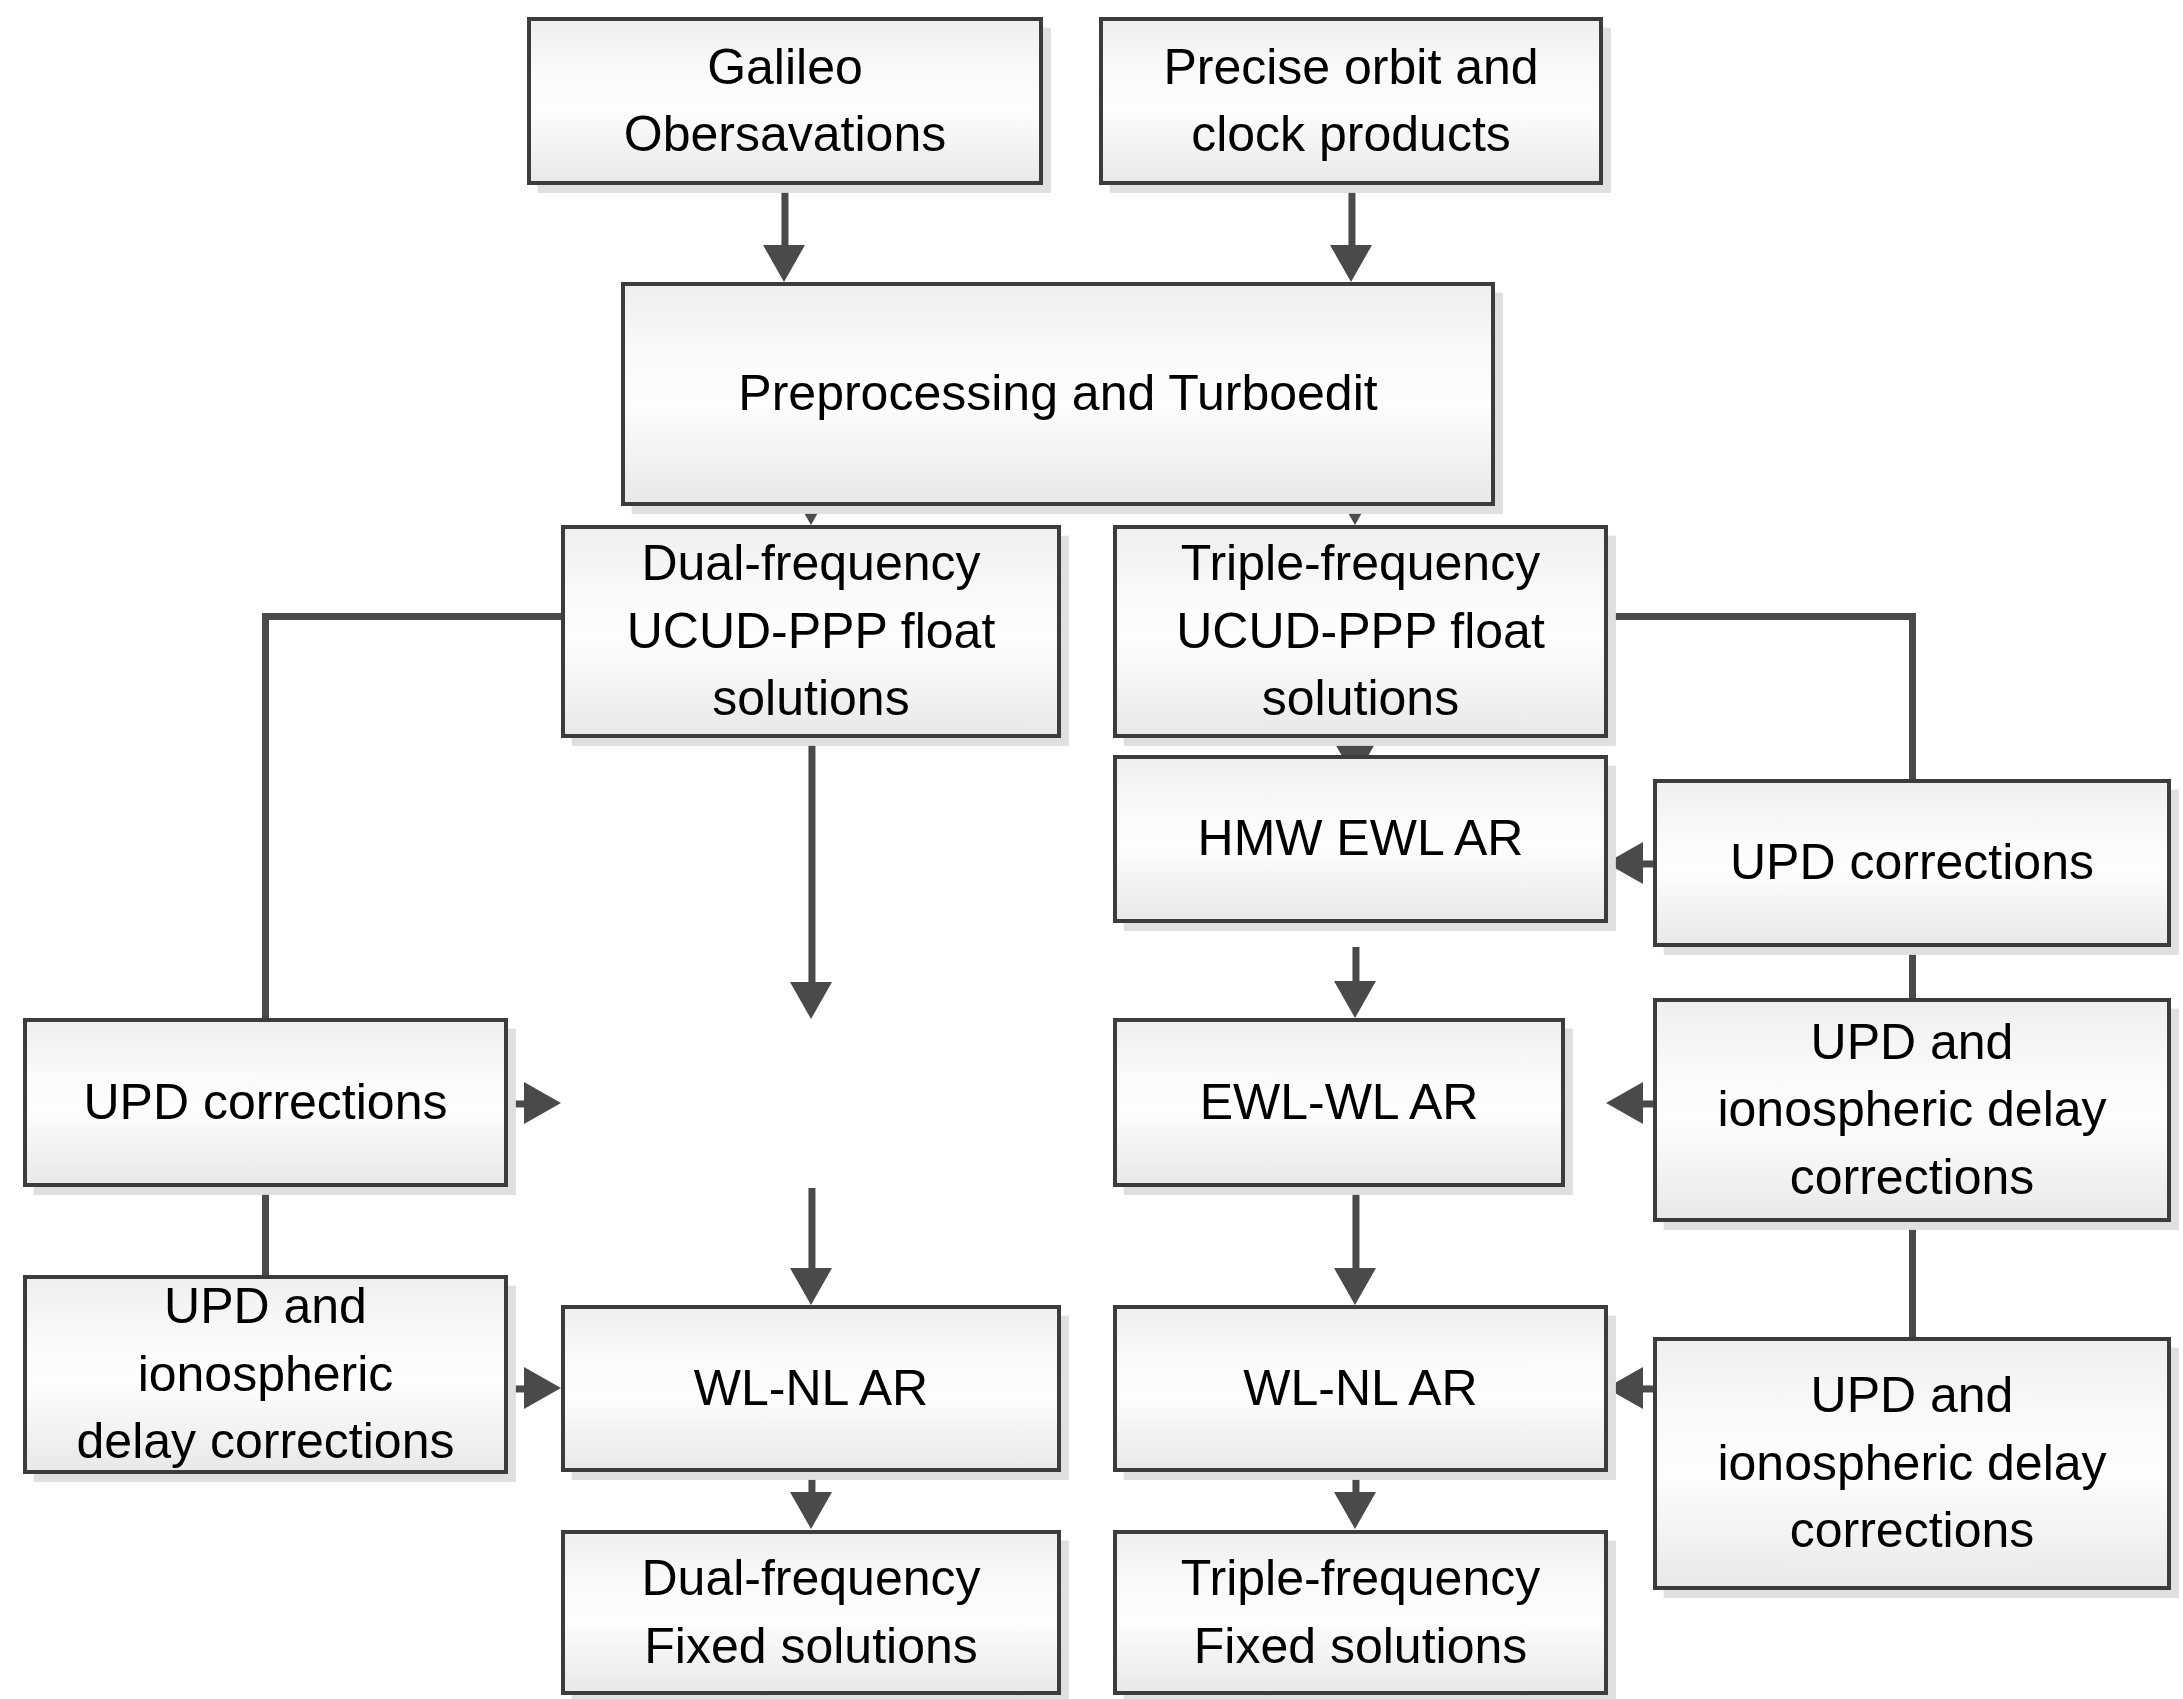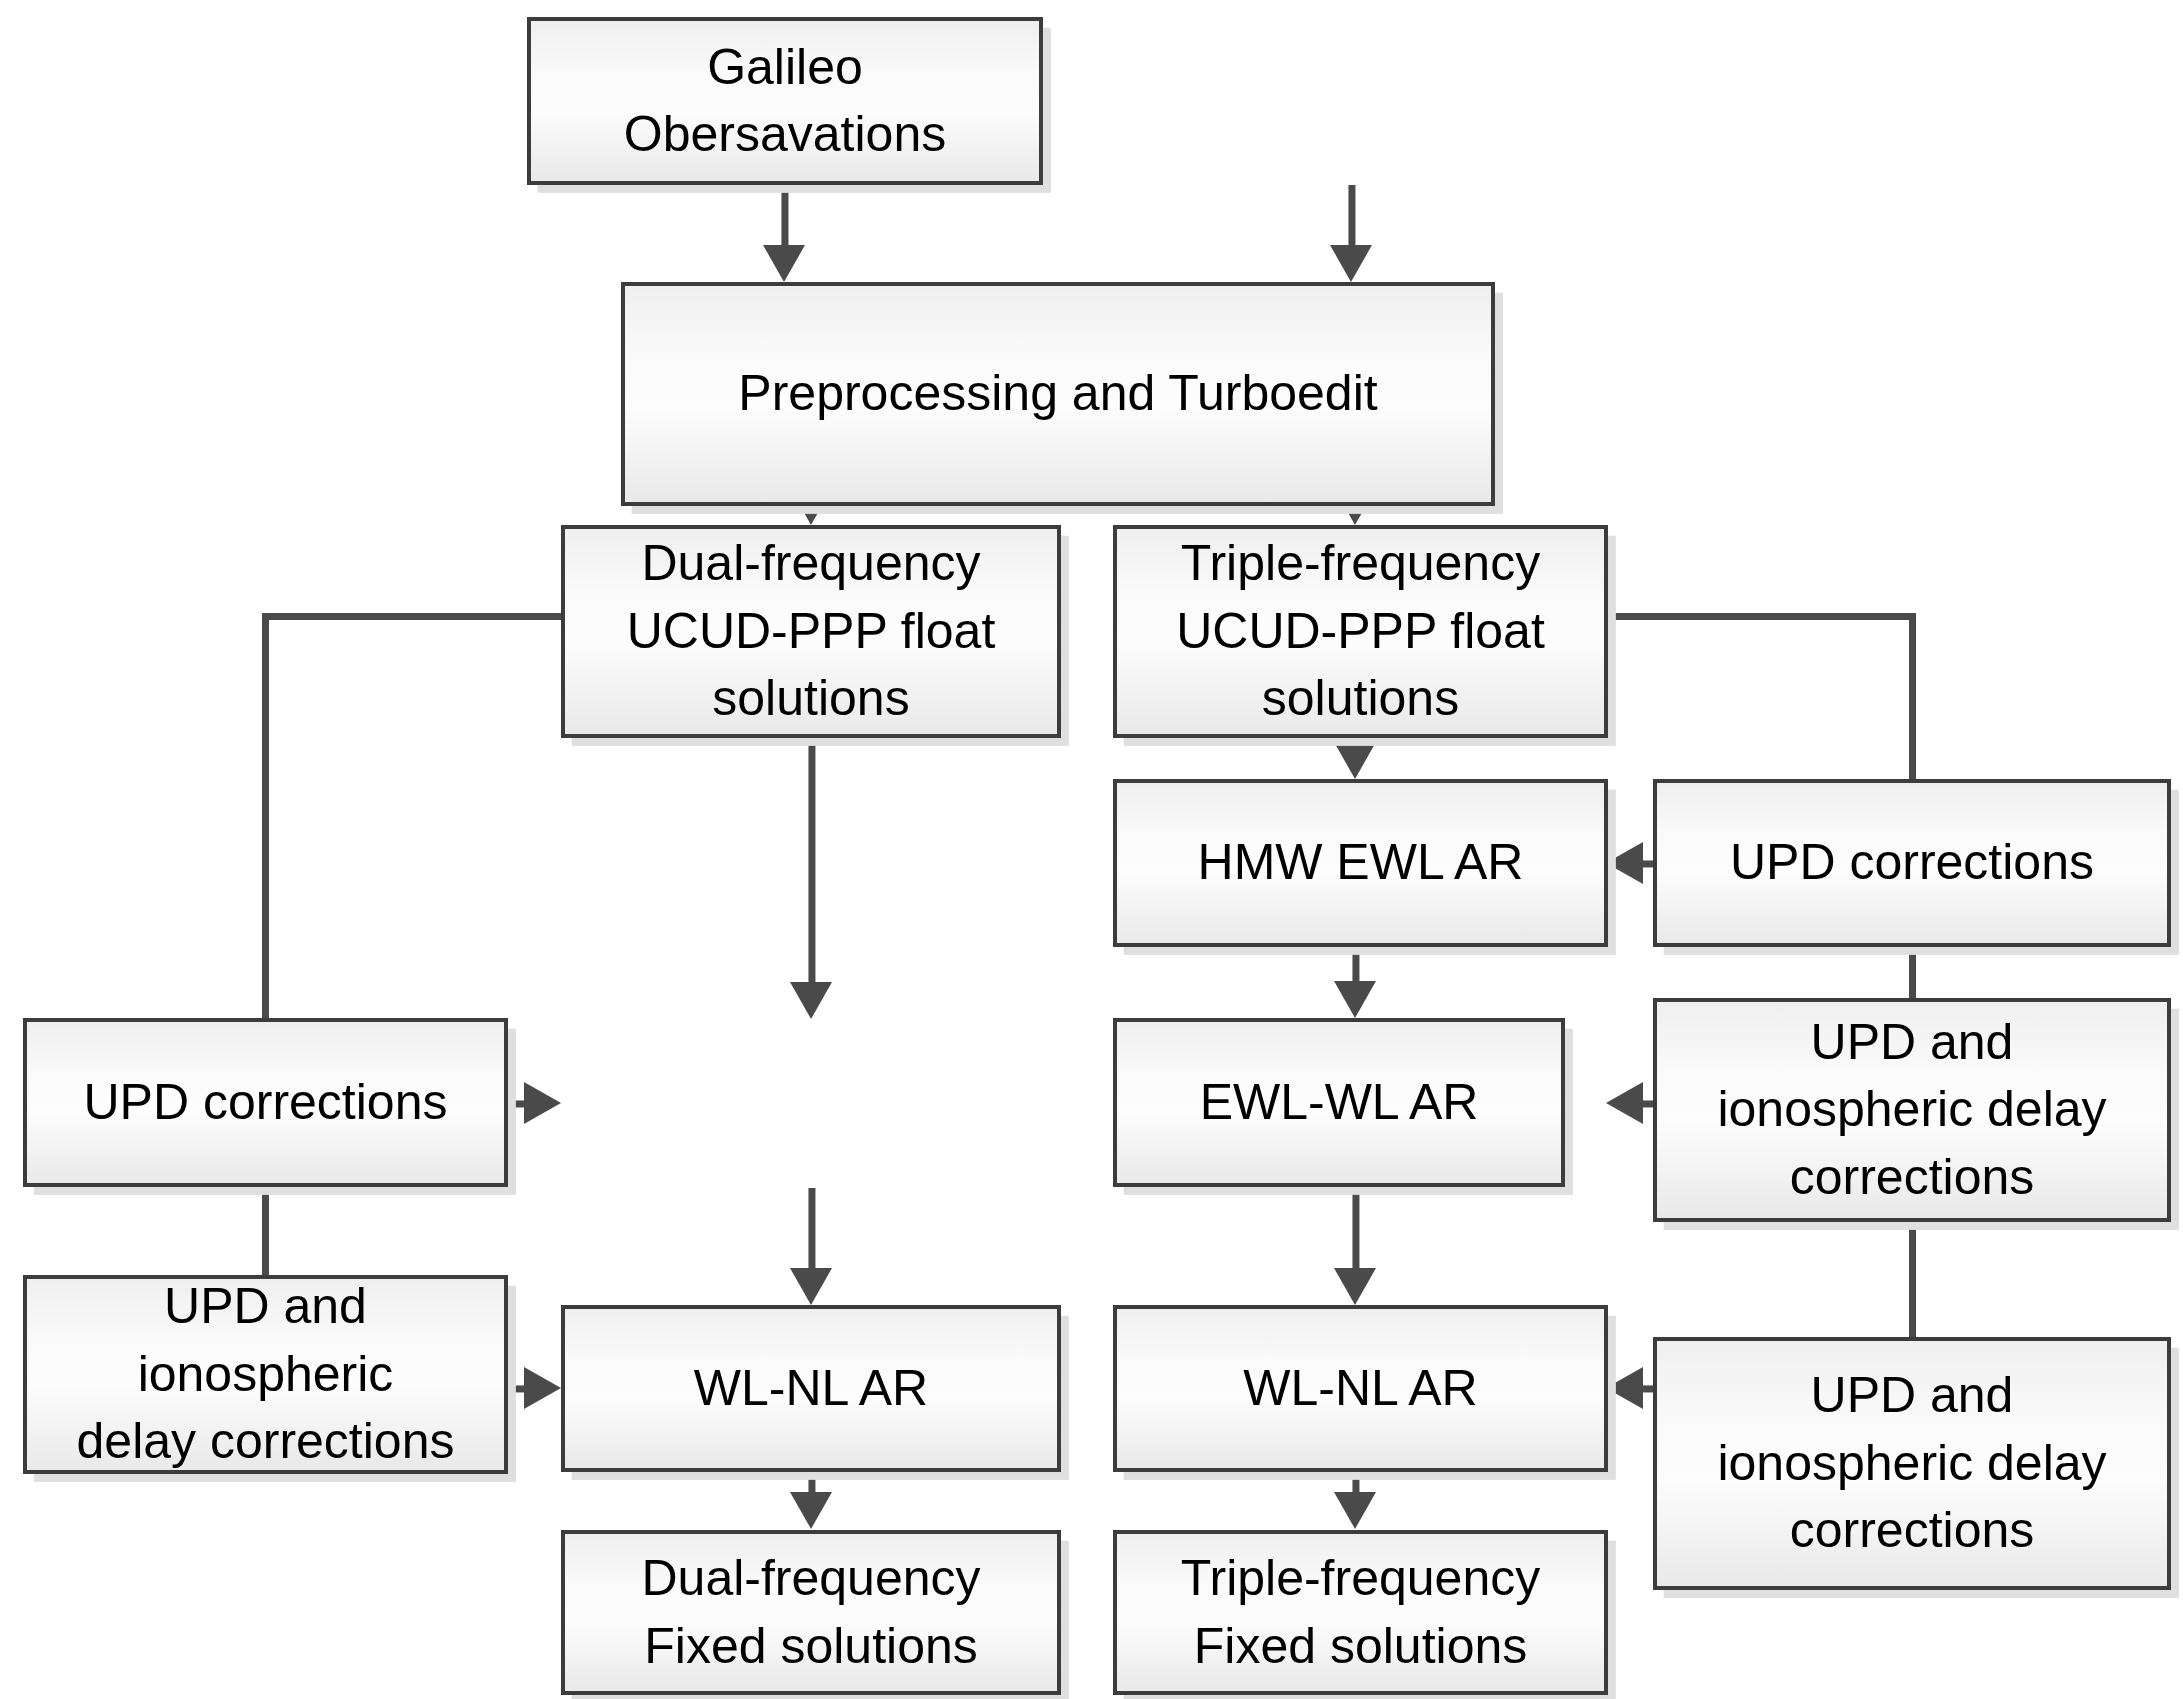--- a/index.html
+++ b/index.html
@@ -122,34 +122,38 @@
     </div>
   <div class="harrow left" style="left:1606px;top:1367px;width:47px;">
       <div class="shaft"></div>
       <div class="head"></div>
     </div>
 
   <div class="node" style="left:527px;top:17px;width:516px;height:168px;">
     <span class="node-label">Galileo
 Obersavations</span>
   </div>
+  <div class="node" style="left:1099px;top:17px;width:504px;height:168px;">
+    <span class="node-label">Precise orbit and
+clock products</span>
+  </div>
   <div class="node" style="left:621px;top:282px;width:874px;height:224px;">
     <span class="node-label">Preprocessing and Turboedit</span>
   </div>
   <div class="node" style="left:561px;top:525px;width:500px;height:213px;">
     <span class="node-label">Dual-frequency
 UCUD-PPP float
 solutions</span>
   </div>
   <div class="node" style="left:1113px;top:525px;width:495px;height:213px;">
     <span class="node-label">Triple-frequency
 UCUD-PPP float
 solutions</span>
   </div>
-  <div class="node" style="left:1113px;top:779px;width:495px;height:168px;">
+  <div class="node" style="left:1113px;top:755px;width:495px;height:168px;">
     <span class="node-label">HMW EWL AR</span>
   </div>
   <div class="node" style="left:1653px;top:779px;width:518px;height:168px;">
     <span class="node-label">UPD corrections</span>
   </div>
   <div class="node" style="left:23px;top:1018px;width:485px;height:169px;">
     <span class="node-label">UPD corrections</span>
   </div>
   <div class="node" style="left:1113px;top:1018px;width:452px;height:169px;">
     <span class="node-label">EWL-WL AR</span>

